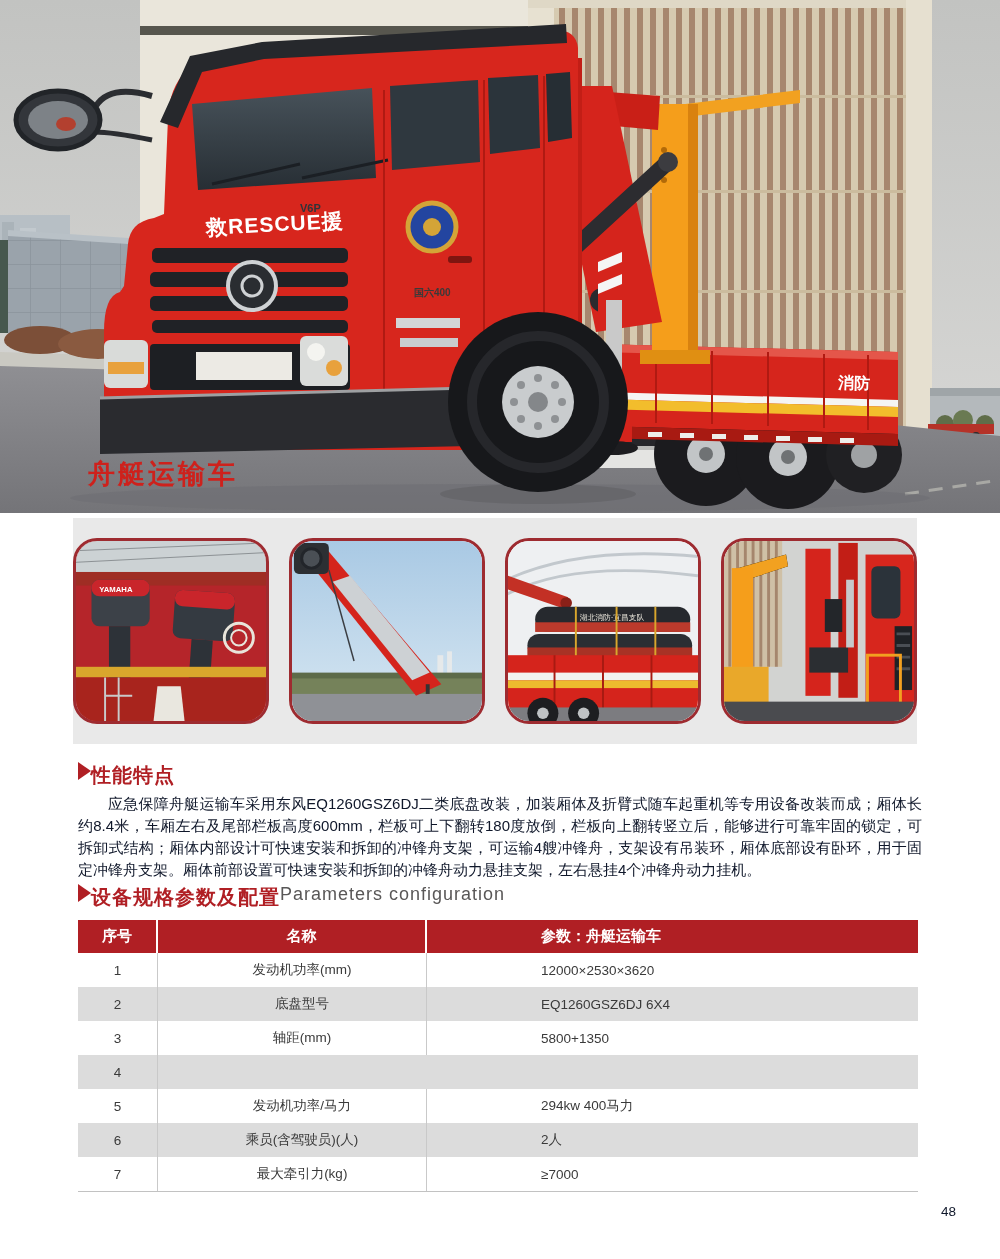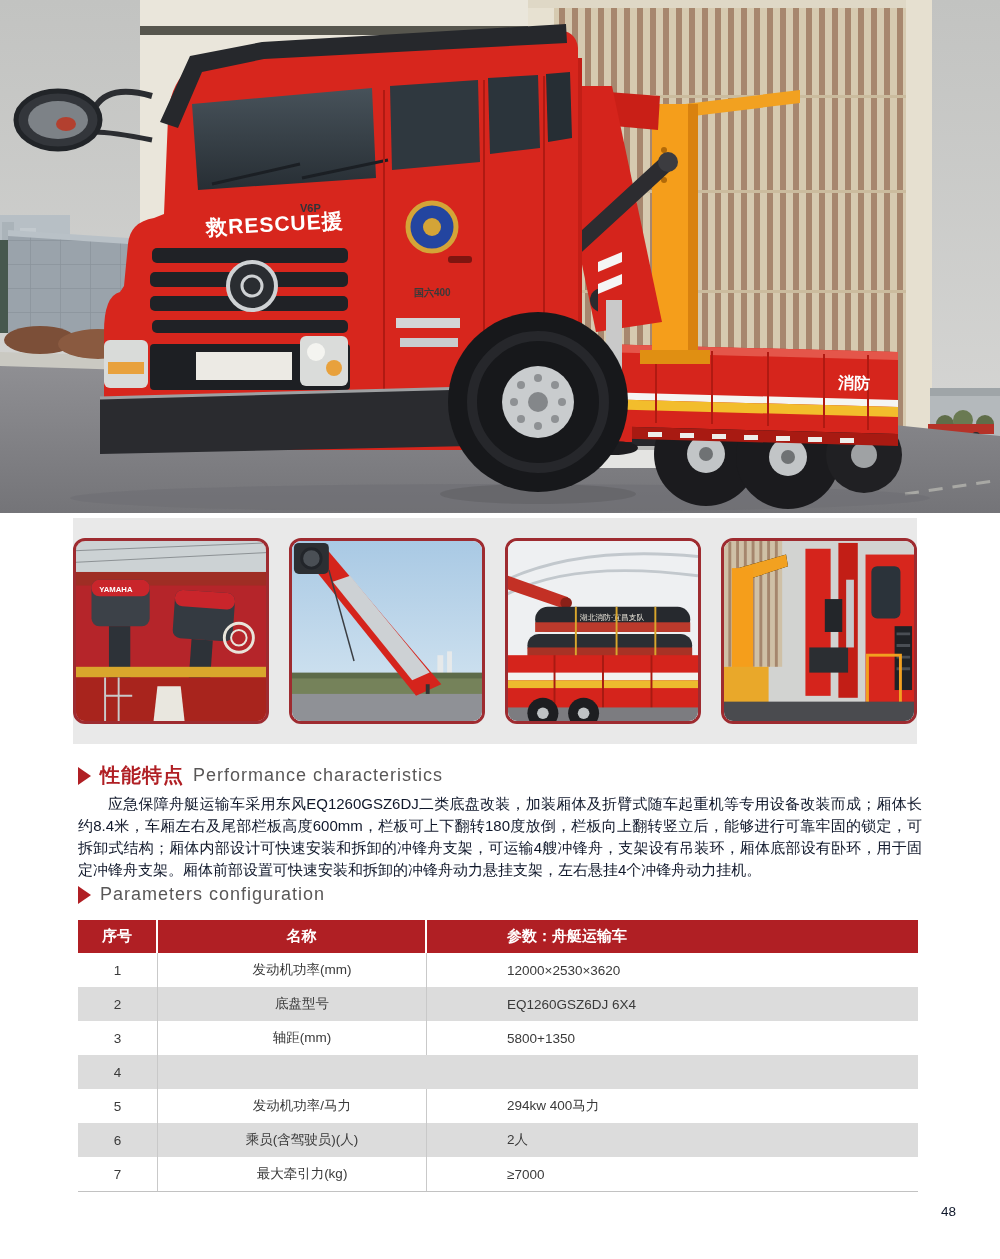--- a/index.html
+++ b/index.html
@@ -15,25 +15,25 @@
     color:#ce211c;letter-spacing:3px;
   }
   
   .thumb-band{
     position:absolute;left:73px;top:518px;width:844px;height:226px;
     background:#e9e9e9;display:flex;justify-content:space-between;
     align-items:flex-start;padding:0;box-sizing:border-box;
   }
   .thumb{
     margin-top:20px;width:196px;height:186px;border:3px solid #9e2b30;
-    border-radius:12px;overflow:hidden;box-sizing:border-box;background:#fff;
+    border-radius:24px;overflow:hidden;box-sizing:border-box;background:#fff;
   }
   .thumb svg{display:block;width:190px;height:180px;}
   
-  .section-head{position:absolute;left:78px;display:flex;align-items:center;gap:9px;}
+  .section-head{position:absolute;left:78px;display:flex;align-items:flex-start;}
   .tri{
     width:0;height:0;border-top:9px solid transparent;border-bottom:9px solid transparent;
     border-left:13px solid #b01f24;display:inline-block;
   }
   .sec-zh{font-size:20px;font-weight:bold;color:#b01f24;letter-spacing:1px;}
   .sec-en{font-size:18px;color:#595757;letter-spacing:1px;}
   .sec1{top:762px;}
   .sec2{top:884px;}
   .body-text{
     position:absolute;left:78px;top:793px;width:844px;font-size:15px;
@@ -41,21 +41,21 @@
     font-weight:500;margin:0;
   }
   
   .param-table{position:absolute;left:78px;top:913px;width:840px;border-bottom:1px solid #c2c2c2;}
   .t-row,.t-head{display:flex;width:100%;}
   .t-head{background:#b01f24;color:#fff;font-weight:bold;height:33px;font-size:15px;margin-top:7px;}
   .t-row{height:34px;font-size:13.5px;color:#3a3a3a;font-weight:500;background:#fff;}
   .t-row.alt{background:#dcdcdc;}
   .c1{width:80px;display:flex;align-items:center;justify-content:center;box-sizing:border-box;}
   .c2{width:269px;display:flex;align-items:center;justify-content:center;box-sizing:border-box;padding-left:20px;}
-  .c3{flex:1;display:flex;align-items:center;padding-left:80px;box-sizing:border-box;}
+  .c3{flex:1;display:flex;align-items:center;padding-left:114px;box-sizing:border-box;}
   .t-head .c1,.t-head .c2{border-right:2px solid #fff;}
   .t-row .c1,.t-row .c2{border-right:1px solid #c9c9c9;}
   
   .page-num{position:absolute;left:941px;top:1204px;font-size:13.5px;color:#0f172a;}
 </style>
 </head>
 <body>
 
 <div class="hero">
 <svg viewBox="0 0 1000 513" preserveAspectRatio="none">
@@ -270,20 +270,21 @@
           <circle cx="555" cy="385" r="4"></circle>
           <circle cx="562" cy="402" r="4"></circle>
       <circle cx="555" cy="419" r="4"></circle>
           <circle cx="538" cy="426" r="4"></circle>
           <circle cx="521" cy="419" r="4"></circle>
       <circle cx="514" cy="402" r="4"></circle>
           <circle cx="521" cy="385" r="4"></circle>
     </g>
   </g>
 </svg>
+<div class="hero-title">舟艇运输车</div>
 </div>
 
 <div class="thumb-band">
 
   <div class="thumb">
     <svg viewBox="0 0 196 186" preserveAspectRatio="none">
       <rect width="196" height="186" fill="#b5252a"></rect>
       <rect width="196" height="36" fill="#ccd2d4"></rect>
       <path d="M0,10 L196,2 M0,22 L196,12" stroke="#8a8f92" stroke-width="1"></path>
       <rect y="32" width="196" height="14" fill="#9f2d24"></rect>
@@ -389,26 +390,26 @@
       </g>
       <rect x="148" y="118" width="34" height="58" fill="none" stroke="#f2a020" stroke-width="3"></rect>
       <rect y="166" width="196" height="20" fill="#4a4b4f"></rect>
     </svg>
   </div>
 </div>
 
 <div class="section-head sec1">
   <span class="tri"></span>
   <span class="sec-zh">性能特点</span>
-  <span class="sec-en">Performance characteristics</span>
 </div>
 <p class="body-text">应急保障舟艇运输车采用东风EQ1260GSZ6DJ二类底盘改装，加装厢体及折臂式随车起重机等专用设备改装而成；厢体长约8.4米，车厢左右及尾部栏板高度600mm，栏板可上下翻转180度放倒，栏板向上翻转竖立后，能够进行可靠牢固的锁定，可拆卸式结构；厢体内部设计可快速安装和拆卸的冲锋舟支架，可运输4艘冲锋舟，支架设有吊装环，厢体底部设有卧环，用于固定冲锋舟支架。厢体前部设置可快速安装和拆卸的冲锋舟动力悬挂支架，左右悬挂4个冲锋舟动力挂机。</p>
 
 <div class="section-head sec2">
   <span class="tri"></span>
+  <span class="sec-zh">设备规格参数及配置</span>
   <span class="sec-en">Parameters configuration</span>
 </div>
 
 <div class="param-table">
   <div class="t-head">
     <div class="c1">序号</div>
     <div class="c2">名称</div>
     <div class="c3">参数：舟艇运输车</div>
   </div>
   <div class="t-row">

